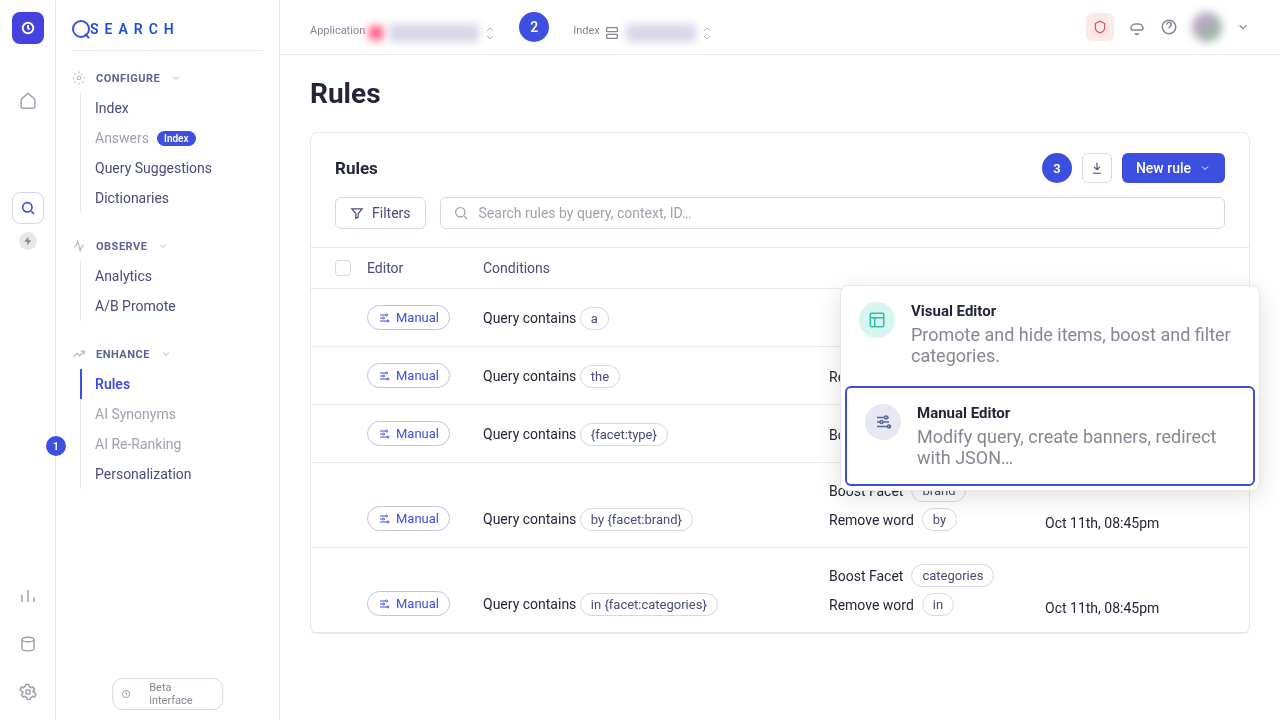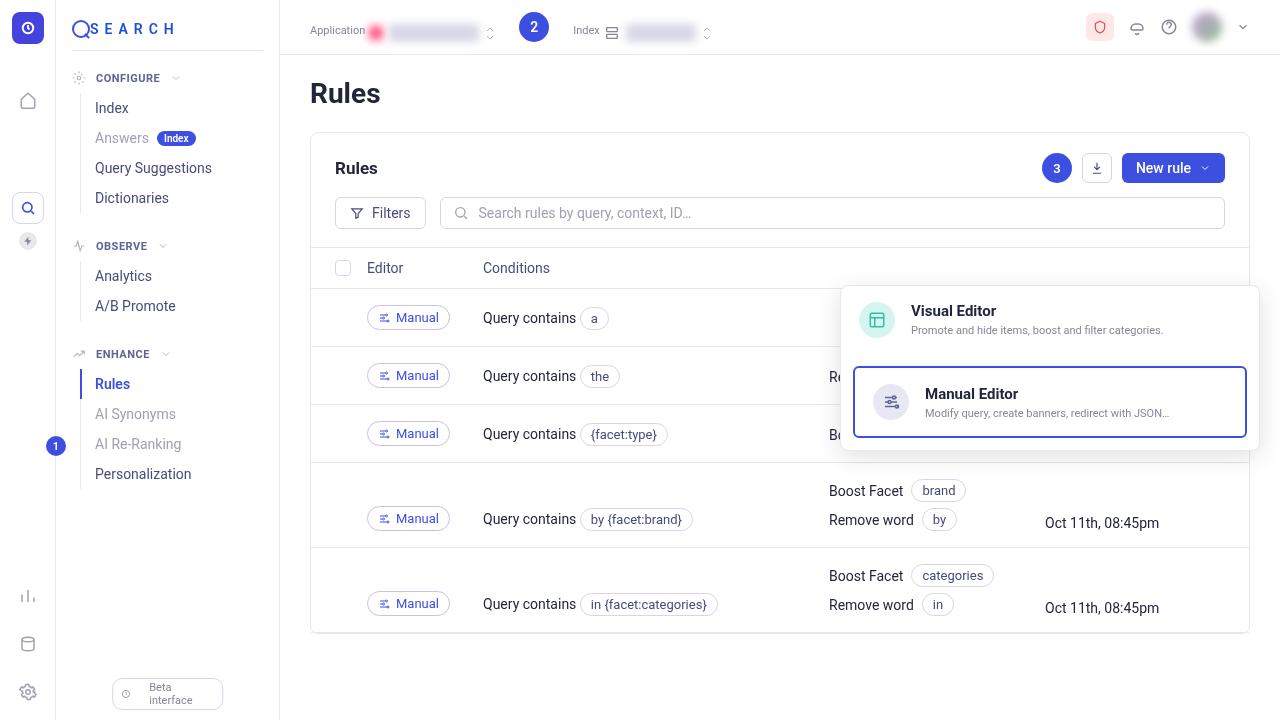--- a/index.html
+++ b/index.html
@@ -63,26 +63,26 @@
 .col-cons { width: 200px; }
 .col-upd { width: 180px; }
 .row { display: flex; align-items: flex-end; padding: 16px 24px 16px 56px; border-bottom: 1px solid #e8e8ea; gap: 16px; font-size: 14px; }
 .chip { border: 1px solid #c4c4df; color: #3c4fe0; border-radius: 14px; padding: 4px 10px; display: inline-flex; align-items: center; gap: 6px; font-size: 13px; }
 .token { border: 1px solid #d6d6e7; color: #484c7a; border-radius: 12px; padding: 3px 10px; font-size: 13px; display: inline-block; }
 .consline { display: flex; align-items: center; gap: 8px; margin-bottom: 6px; flex-wrap: wrap; }
 .consline:last-child { margin-bottom: 0; }
 
 .dropdown { position: absolute; top: 230px; right: 20px; width: 420px; background: #fff; border: 1px solid #e8e8ea; border-radius: 8px; box-shadow: 0 6px 24px rgba(0,0,0,0.12); overflow: hidden; }
 .dropdown .opt { display: flex; gap: 16px; padding: 16px 18px; cursor: pointer; }
-.dropdown .opt.sel { border: 2px solid #3c4fe0; border-radius: 6px; margin: 12px; align-items: center; }
+.dropdown .opt.sel { border: 2px solid #3c4fe0; border-radius: 6px; margin: 4px; }
 .dropdown .oico { width: 36px; height: 36px; border-radius: 50%; display: flex; align-items: center; justify-content: center; flex-shrink: 0; }
 .dropdown .oico.v { background: #d6f5f0; color: #2cc2a5; }
 .dropdown .oico.m { background: #e8e8f5; color: #5d6494; }
 .dropdown .ot { font-size: 15px; font-weight: 700; margin-bottom: 4px; }
-.dropdown .od { font-size: 11px; color: #868699; }
+.dropdown .od { font-size: 18px; color: #868699; }
 
 svg { display: block; }
 </style>
 </head>
 <body>
 
 <div class="iconbar">
   <div class="logo">
       <svg width="18" height="18" viewBox="0 0 24 24" fill="none" stroke="currentColor" stroke-width="2.5">
         <circle cx="12" cy="12" r="7"></circle>

